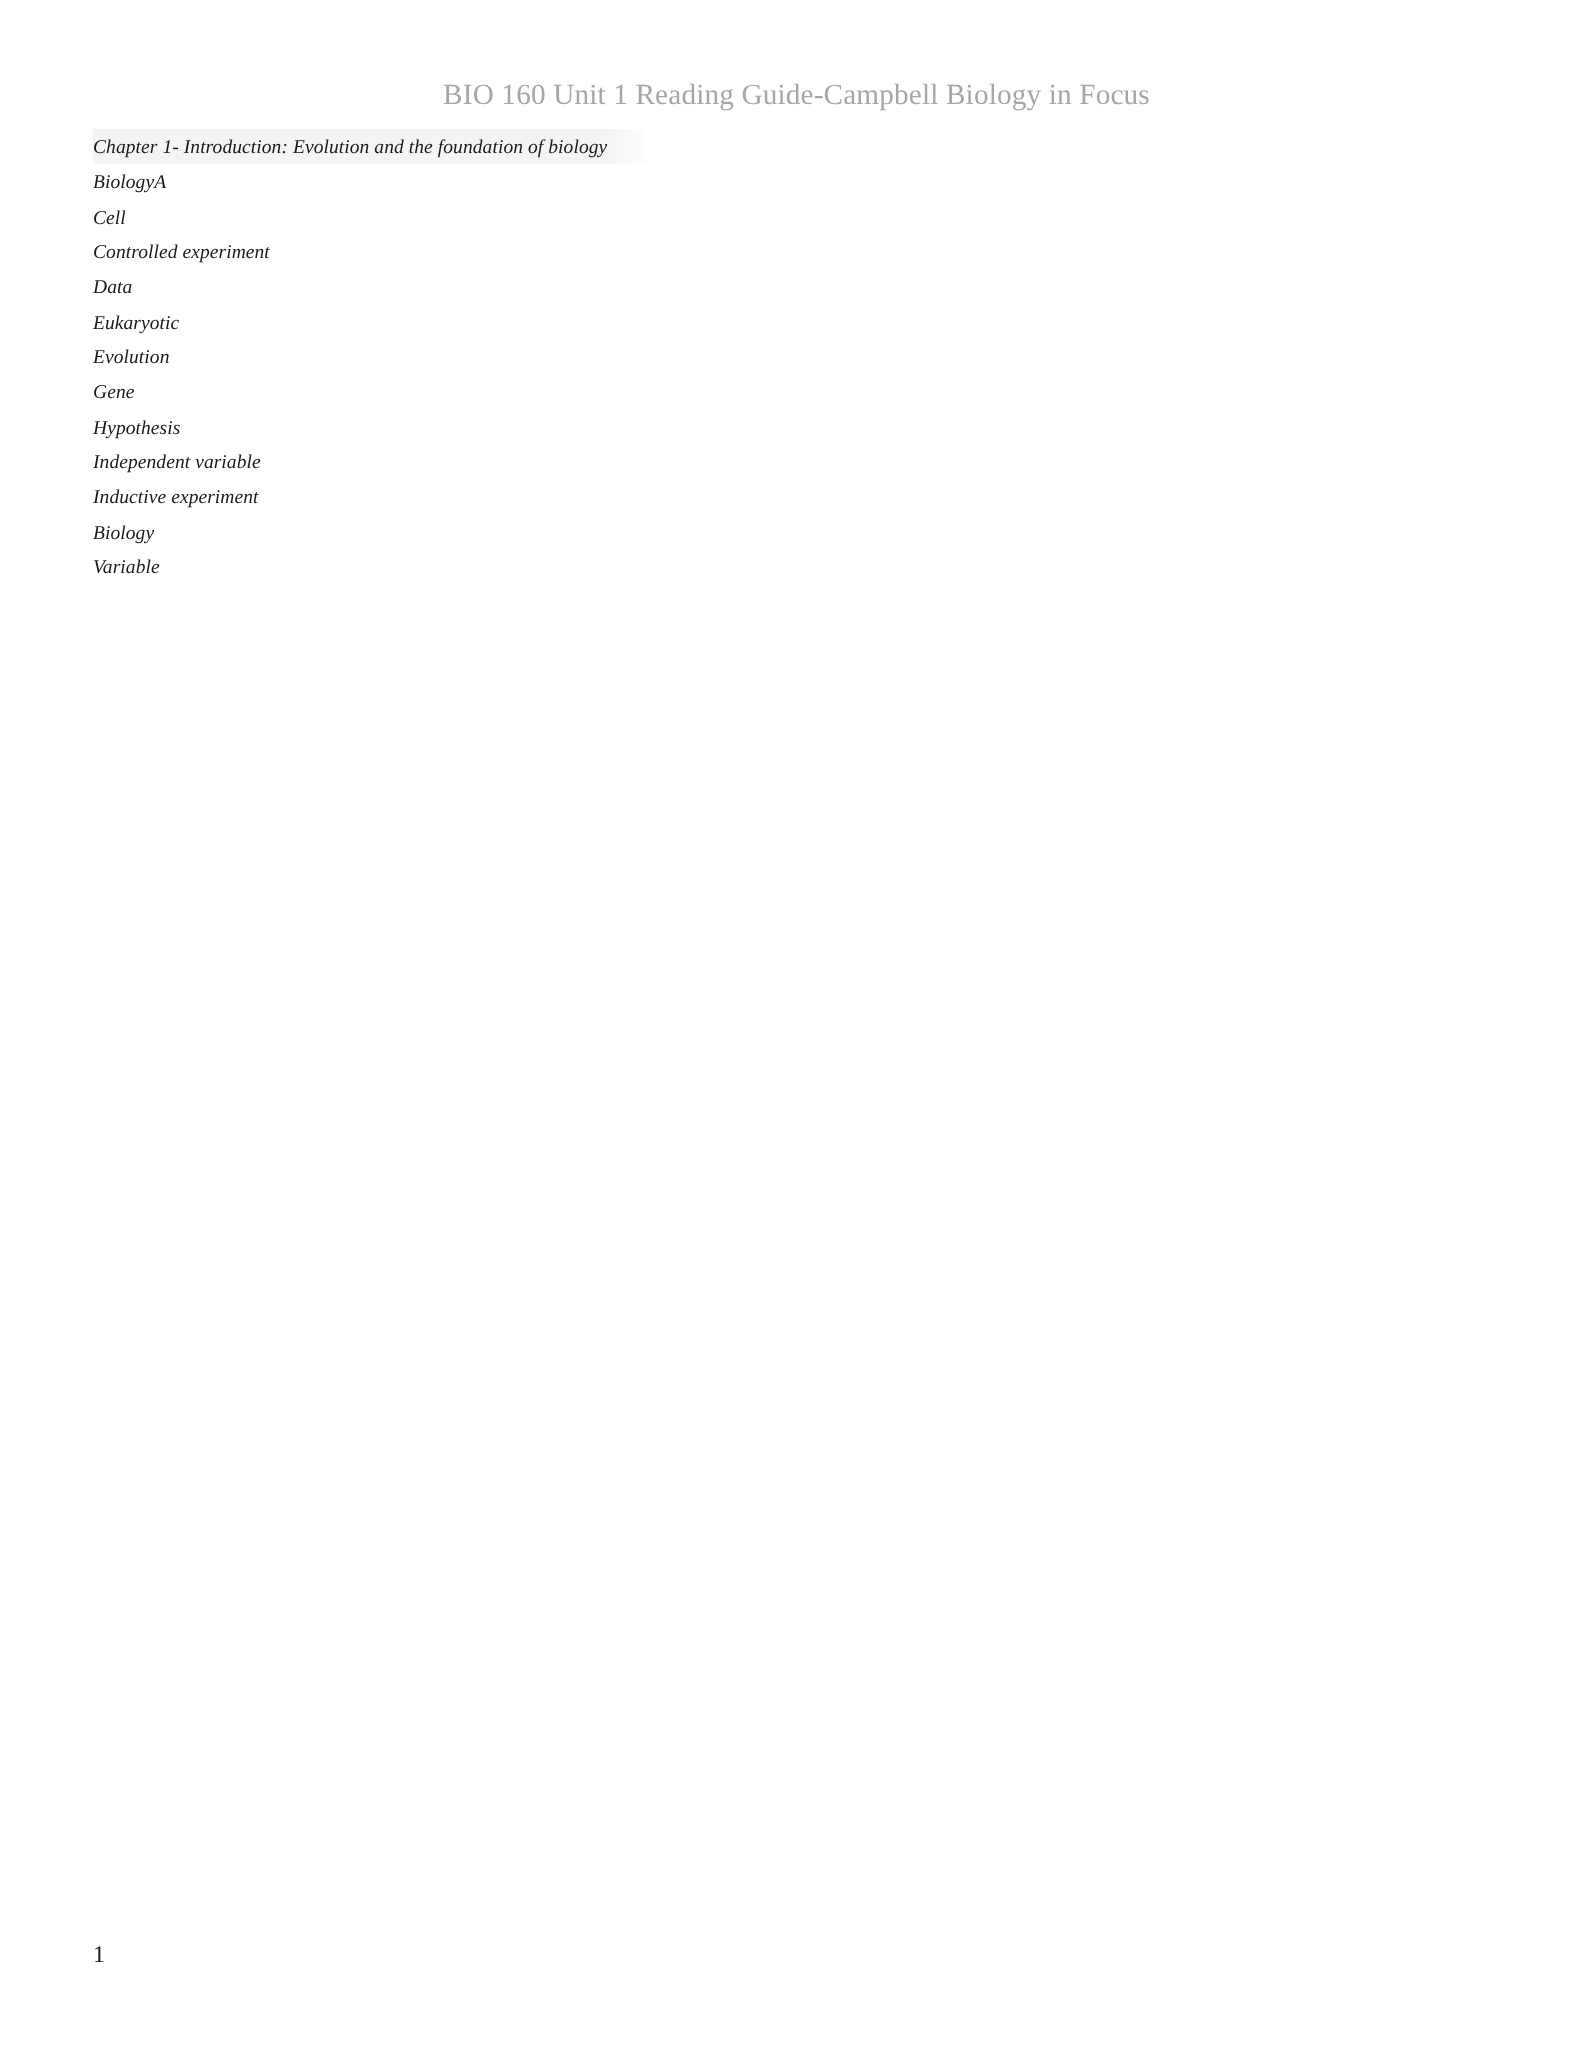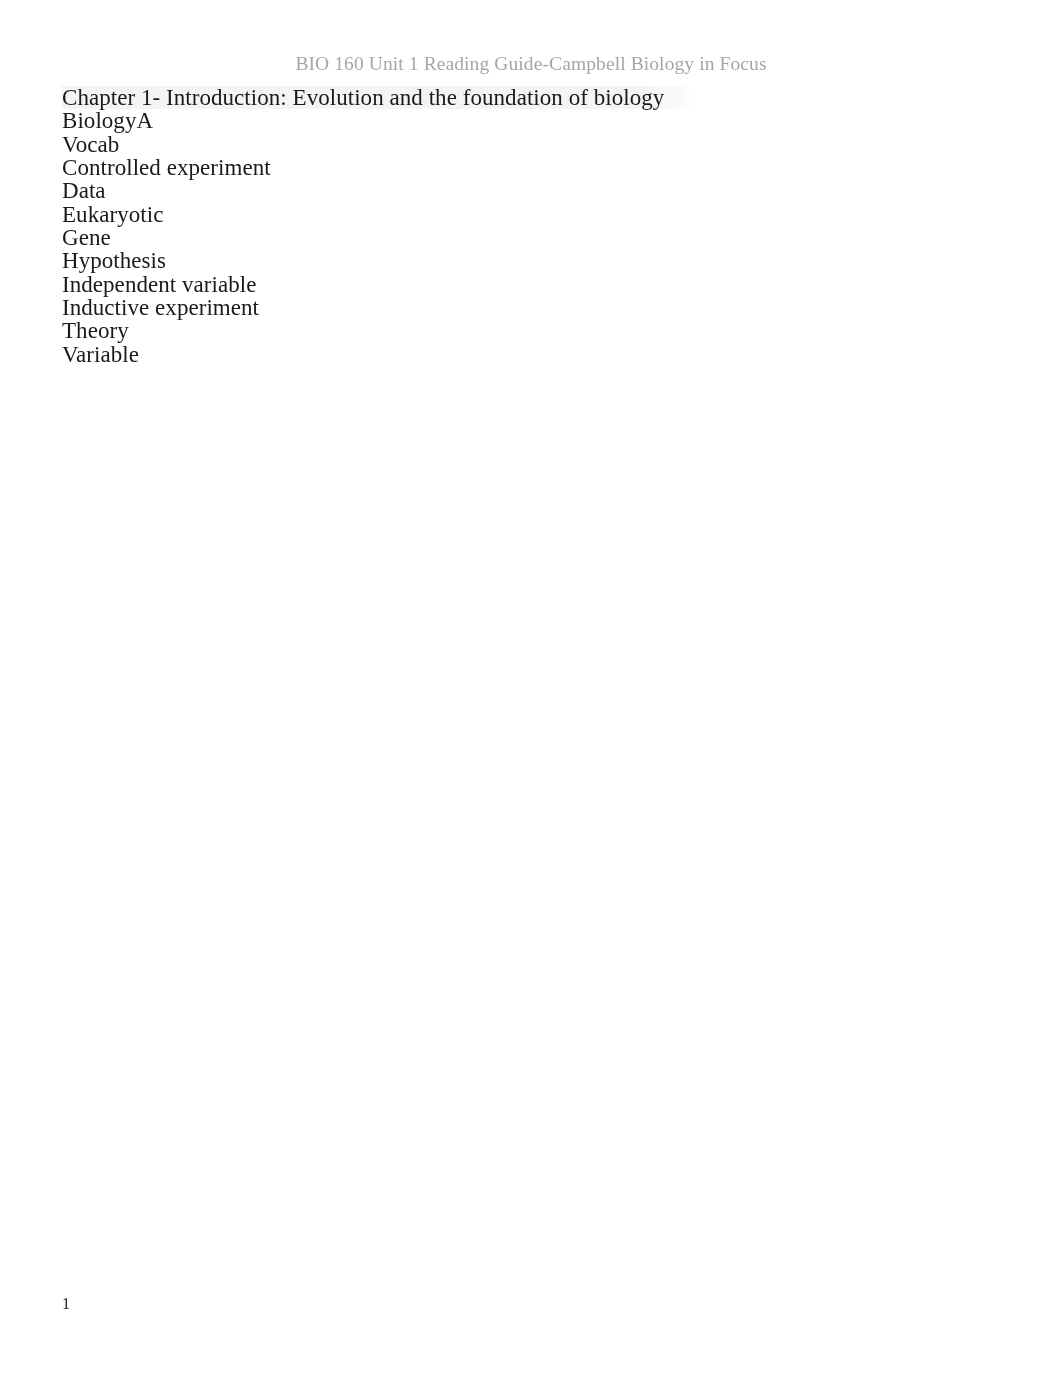--- a/index.html
+++ b/index.html
@@ -35,25 +35,26 @@
 
   
   .body-block {
     position: absolute;
     top: 86px;
     left: 62px;
     width: 900px;
   }
 
   .doc-line {
-    font-size: 23px;
+    font-size: 13px;
     line-height: 23.35px;
     color: #1a1a1a;
     white-space: nowrap;
     letter-spacing: 0.05px;
+    font-style: italic;
   }
 
   
   .chapter-title {
     display: inline-block;
     position: relative;
     padding-right: 28px;
     background: linear-gradient(
         to right,
         rgba(0, 0, 0, 0.045) 0%,
@@ -87,29 +88,30 @@
 
   <div class="body-block">
 
     <div class="doc-line">
       <span class="chapter-title">Chapter 1- Introduction: Evolution and the foundation of biology</span>
     </div>
 
 
     <ul class="vocab-list">
       <li class="doc-line">BiologyA</li>
-      <li class="doc-line">Vocab</li>
+      <li class="doc-line">Cell</li>
       <li class="doc-line">Controlled experiment</li>
       <li class="doc-line">Data</li>
       <li class="doc-line">Eukaryotic</li>
+      <li class="doc-line">Evolution</li>
       <li class="doc-line">Gene</li>
       <li class="doc-line">Hypothesis</li>
       <li class="doc-line">Independent variable</li>
       <li class="doc-line">Inductive experiment</li>
-      <li class="doc-line">Theory</li>
+      <li class="doc-line">Biology</li>
       <li class="doc-line">Variable</li>
     </ul>
 
   </div>
 
   <div class="doc-footer">1</div>
 
 </div>
 
 </body></html>

